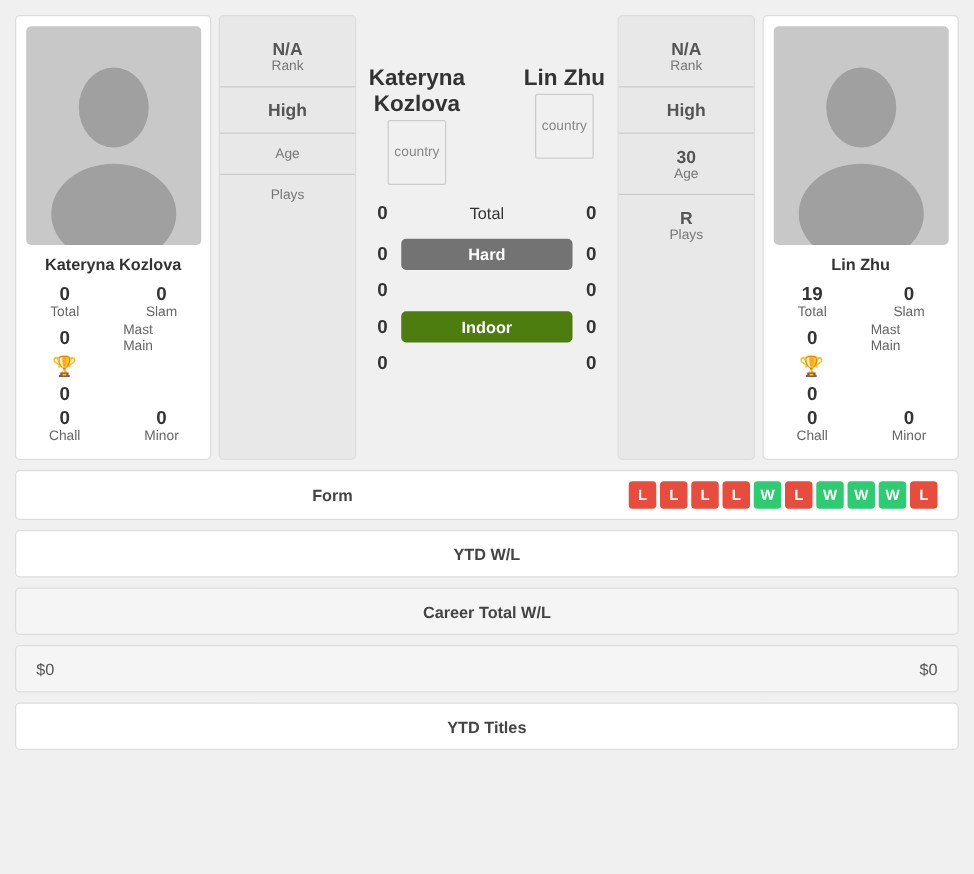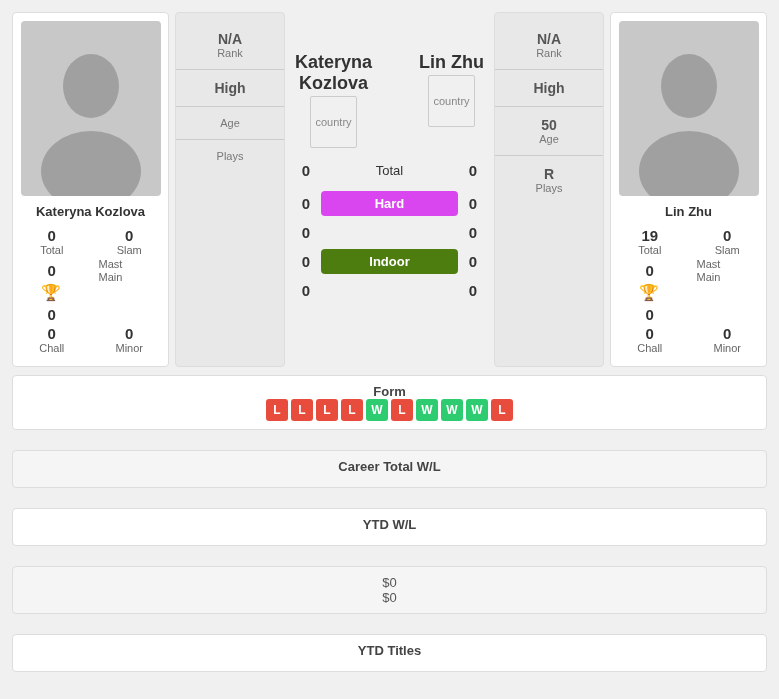--- a/index.html
+++ b/index.html
@@ -212,21 +212,21 @@
       border: none;
       border-radius: 4px;
       color: white;
       font-weight: bold;
       font-size: 13px;
       text-align: center;
       cursor: pointer;
     }
 
     .surface-btn.total { background: transparent; color: #333; font-weight: normal; }
-    .surface-btn.hard { background: #d946ef; }
+    .surface-btn.hard { background: #737373; }
     .surface-btn.clay { background: #e8922a; }
     .surface-btn.indoor { background: #4d7c0f; }
     .surface-btn.grass { background: #5cb85c; }
 
     
     .right-stats-card {
       background: #e8e8e8;
       border: 1px solid #ddd;
       border-radius: 4px;
       display: flex;
@@ -266,24 +266,23 @@
       padding: 8px 12px;
     }
 
     .info-row {
       display: flex;
       align-items: center;
       justify-content: space-between;
       background: #fff;
       border: 1px solid #ddd;
       border-radius: 4px;
-      margin-bottom: 20px;
+      margin-bottom: 8px;
       padding: 8px 16px;
       min-height: 38px;
-      flex-direction: column;
     }
 
     .info-row.alt {
       background: #f5f5f5;
     }
 
     .info-row-label {
       font-weight: bold;
       font-size: 13px;
       color: #444;
@@ -430,21 +429,21 @@
 
     <div class="right-stats-card">
       <div class="right-stat">
         <span class="right-stat-value">N/A</span>
         <span class="right-stat-label">Rank</span>
       </div>
       <div class="right-stat">
         <span class="right-stat-value">High</span>
       </div>
       <div class="right-stat">
-        <span class="right-stat-value">50</span>
+        <span class="right-stat-value">30</span>
         <span class="right-stat-label">Age</span>
       </div>
       <div class="right-stat">
         <span class="right-stat-value">R</span>
         <span class="right-stat-label">Plays</span>
       </div>
     </div>
 
     <div class="player-card">
       <div class="player-avatar">
@@ -496,26 +495,26 @@
           <span class="form-badge L">L</span>
           <span class="form-badge W">W</span>
           <span class="form-badge L">L</span>
           <span class="form-badge W">W</span>
           <span class="form-badge W">W</span>
           <span class="form-badge W">W</span>
           <span class="form-badge L">L</span>
         </div>
     </div>
 
+    <div class="info-row">
+      <span class="info-row-label">YTD W/L</span>
+    </div>
+
     <div class="info-row alt">
       <span class="info-row-label">Career Total W/L</span>
-    </div>
-
-    <div class="info-row">
-      <span class="info-row-label">YTD W/L</span>
     </div>
 
     <div class="info-row alt">
       <span class="prize-left">$0</span>
       <span class="prize-right">$0</span>
     </div>
 
     <div class="info-row">
       <span class="info-row-label">YTD Titles</span>
     </div>

